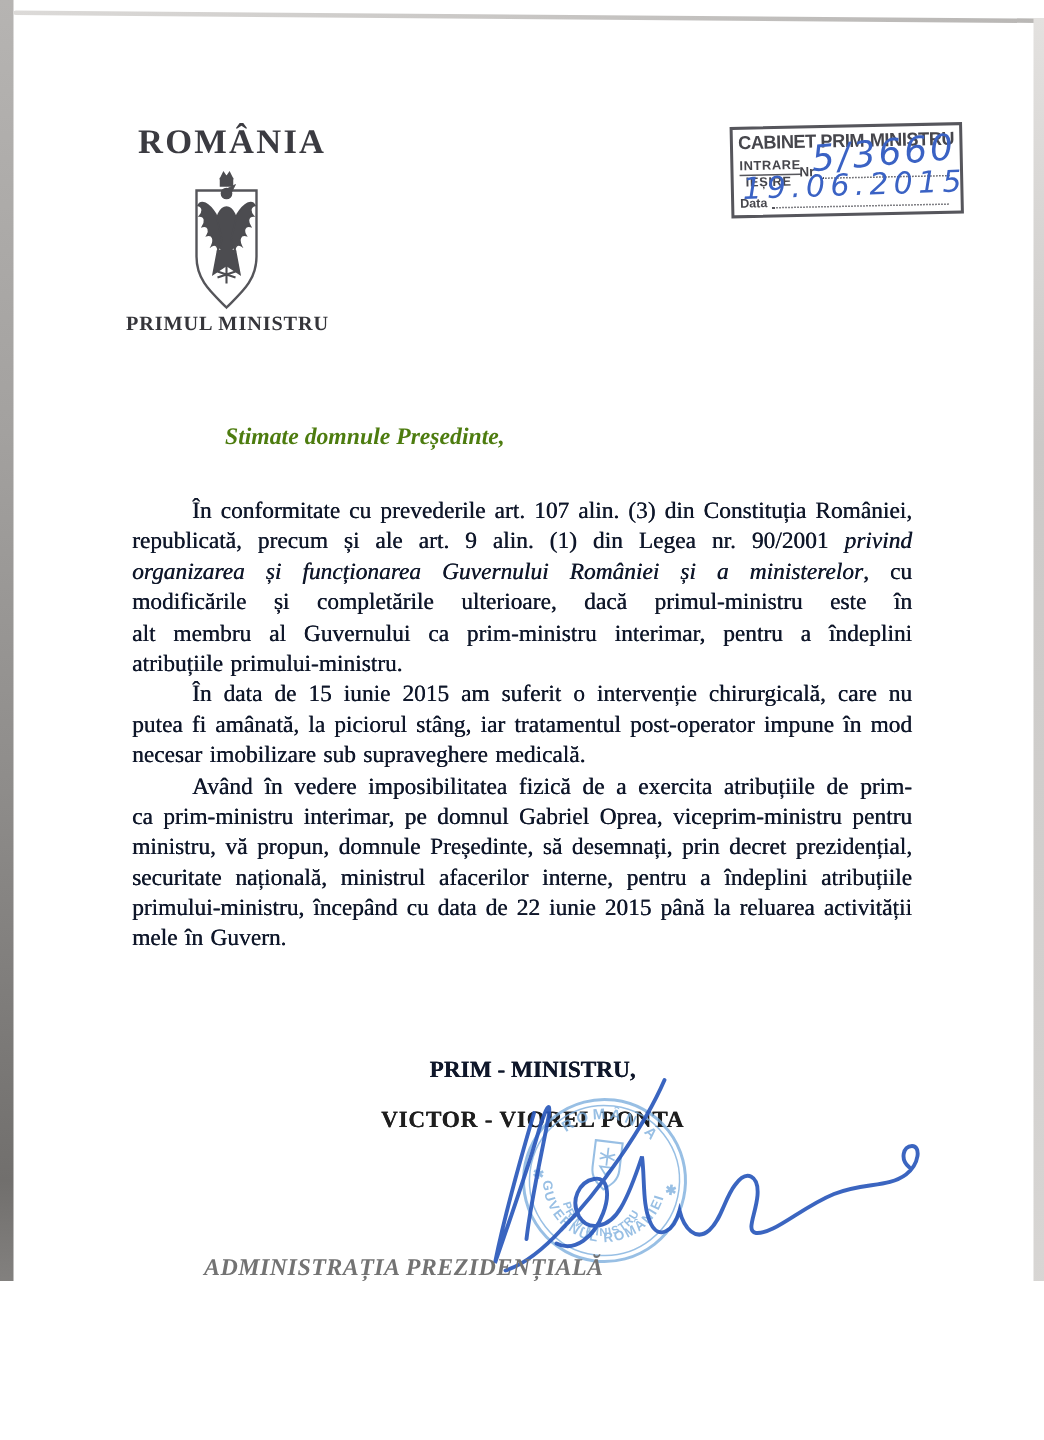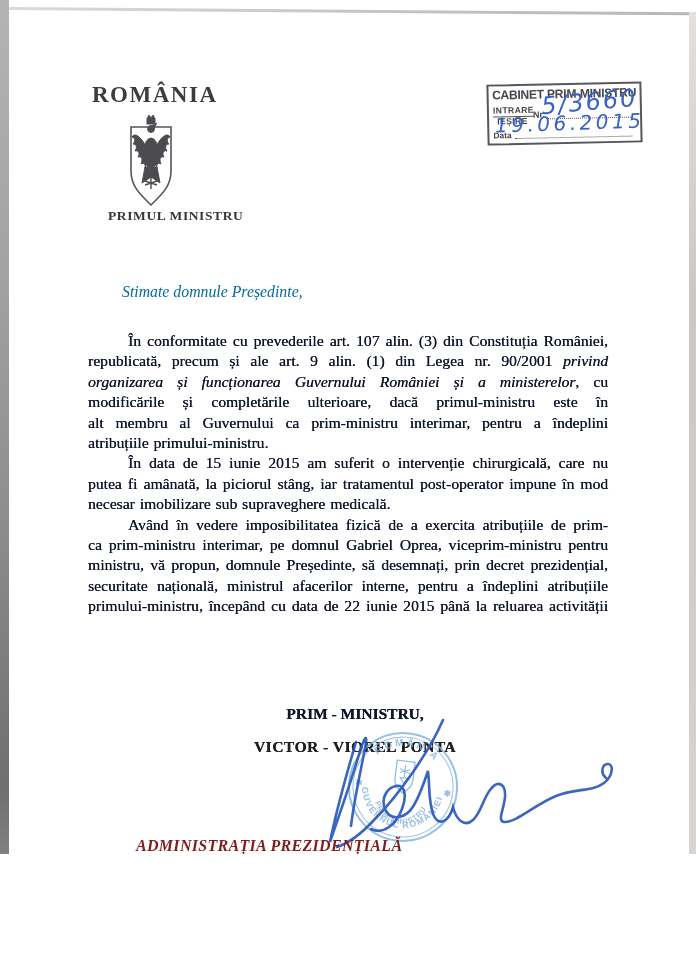--- a/index.html
+++ b/index.html
@@ -9,58 +9,58 @@
   .edge-left{position:absolute;left:0;top:0;width:9px;height:960px;
     background:linear-gradient(180deg,#b6b4b2 0%,#a3a19f 30%,#8e8c8a 55%,#716f6d 82%,#8a8886 92%,#c6c4c2 100%);}
   .edge-top{position:absolute;left:9px;top:7px;width:684px;height:3px;border-radius:2px;
     background:linear-gradient(90deg,#dcdad8,#c6c4c2 55%,#b9b7b5);transform:rotate(0.45deg);transform-origin:left center;}
   .edge-right{position:absolute;right:0;top:12px;width:7px;height:948px;
     background:linear-gradient(180deg,#e3e1df,#cbc9c7 30%,#d2d0ce 70%,#dbd9d7);}
   
   .country{position:absolute;left:92px;top:82px;font-size:23px;font-weight:bold;
     letter-spacing:1.5px;color:#3b3b41;}
   .coat{position:absolute;left:124px;top:113px;width:54px;height:102px;}
-  .office{position:absolute;left:108px;top:208px;font-size:13.5px;font-weight:bold;
+  .office{position:absolute;left:84px;top:208px;font-size:13.5px;font-weight:bold;
     letter-spacing:0.6px;color:#35353a;}
   
   .stampbox{position:absolute;left:487px;top:83px;width:151px;height:57px;
     border:2.5px solid #56565c;transform:rotate(-1.2deg);
     font-family:"Liberation Sans", sans-serif;color:#46464c;}
   .stamp-title{position:absolute;left:0;top:2px;width:100%;text-align:center;
     font-size:12.5px;font-weight:bold;letter-spacing:-0.3px;transform:scaleX(0.97);white-space:nowrap;}
   .lbl{position:absolute;font-weight:bold;white-space:nowrap;}
   .lbl-in{left:4px;top:19px;font-size:8.6px;border-bottom:1.2px solid #56565c;padding-bottom:1px;letter-spacing:0.4px;}
   .lbl-out{left:8px;top:30px;font-size:8.6px;letter-spacing:0.4px;}
   .lbl-nr{left:44px;top:24px;font-size:9px;}
   .dots-nr{position:absolute;left:58px;top:24px;width:86px;height:9px;border-bottom:1.6px dotted #56565c;}
   .lbl-data{left:4px;top:44px;font-size:8.4px;}
   .dots-data{position:absolute;left:25px;top:44px;width:118px;height:8px;border-bottom:1.6px dotted #56565c;}
   
   .hw{position:absolute;font-family:"DejaVu Sans", sans-serif;font-style:italic;color:#3a62c4;white-space:nowrap;}
   .hw-number{left:541px;top:88px;font-size:24px;letter-spacing:2px;transform:rotate(-5deg);}
   .hw-date{left:495px;top:111px;font-size:20px;letter-spacing:3.5px;transform:rotate(-2deg);}
   
-  .salutation{position:absolute;left:122px;top:283px;font-size:15.8px;font-weight:normal;font-style:italic;color:#0369a1;}
+  .salutation{position:absolute;left:150px;top:283px;font-size:15.8px;font-weight:bold;font-style:italic;color:#4d7c0f;}
   .body{position:absolute;left:88px;top:331px;width:520px;font-size:15.6px;line-height:20.4px;
     color:#0f172a;word-spacing:1px;text-shadow:0.25px 0 0 currentColor;}
   .jline{text-align:justify;height:20.4px;}
   .jline::after{content:"";display:inline-block;width:100%;height:0;}
   .lastline{text-align:left;height:20.4px;}
   .ind{text-indent:40px;}
   .it{font-style:italic;}
   
   .sign-title{position:absolute;left:205px;top:705px;width:300px;text-align:center;
     font-size:15.5px;font-weight:bold;color:#0f172a;text-shadow:0.25px 0 0 currentColor;}
   .sign-name{position:absolute;left:205px;top:738px;width:300px;text-align:center;
     font-size:15.5px;font-weight:bold;letter-spacing:0.5px;color:#1e1e1e;text-shadow:0.25px 0 0 currentColor;}
   .roundstamp{position:absolute;left:345px;top:729px;width:116px;height:116px;opacity:0.8;transform:rotate(7deg);}
   .sigsvg{position:absolute;left:0;top:0;width:696px;height:960px;pointer-events:none;}
   
   .recipient1{position:absolute;left:136px;top:837px;font-size:16px;font-weight:bold;font-style:italic;
-    letter-spacing:0.3px;color:#7f1d1d;}
+    letter-spacing:0.3px;color:#737373;}
   .recipient2{position:absolute;left:134px;top:858px;font-size:15.5px;font-weight:bold;font-style:italic;
     color:#1e1e1e;}
 </style>
 </head>
 <body>
 
 <div class="page">
 
   <div class="edge-left"></div>
   <div class="edge-top"></div>
@@ -107,20 +107,21 @@
       <div class="jline"><span>alt membru al Guvernului ca prim-ministru interimar, pentru a îndeplini</span></div>
       <div class="lastline"><span>atribuțiile primului-ministru.</span></div>
       <div class="jline ind"><span>În data de 15 iunie 2015 am suferit o intervenție chirurgicală, care nu</span></div>
       <div class="jline"><span>putea fi amânată, la piciorul stâng, iar tratamentul post-operator impune în mod</span></div>
       <div class="lastline"><span>necesar imobilizare sub supraveghere medicală.</span></div>
       <div class="jline ind"><span>Având în vedere imposibilitatea fizică de a exercita atribuțiile de prim-</span></div>
       <div class="jline"><span>ca prim-ministru interimar, pe domnul Gabriel Oprea, viceprim-ministru pentru</span></div>
       <div class="jline"><span>ministru, vă propun, domnule Președinte, să desemnați, prin decret prezidențial,</span></div>
       <div class="jline"><span>securitate națională, ministrul afacerilor interne, pentru a îndeplini atribuțiile</span></div>
       <div class="jline"><span>primului-ministru, începând cu data de 22 iunie 2015 până la reluarea activității</span></div>
+      <div class="lastline"><span>mele în Guvern.</span></div>
     </div>
 
   <div class="sign-title">PRIM - MINISTRU,</div>
   <div class="sign-name">VICTOR - VIOREL PONTA</div>
 
   <svg class="roundstamp" viewBox="-58 -58 116 116">
     <defs>
       <path id="arcTop" d="M -41 0 A 41 41 0 0 1 41 0"></path>
       <path id="arcBottom" d="M -41 0 A 41 41 0 0 0 41 0"></path>
       <path id="arcInner" d="M -27 10 A 27 27 0 0 0 27 10"></path>

